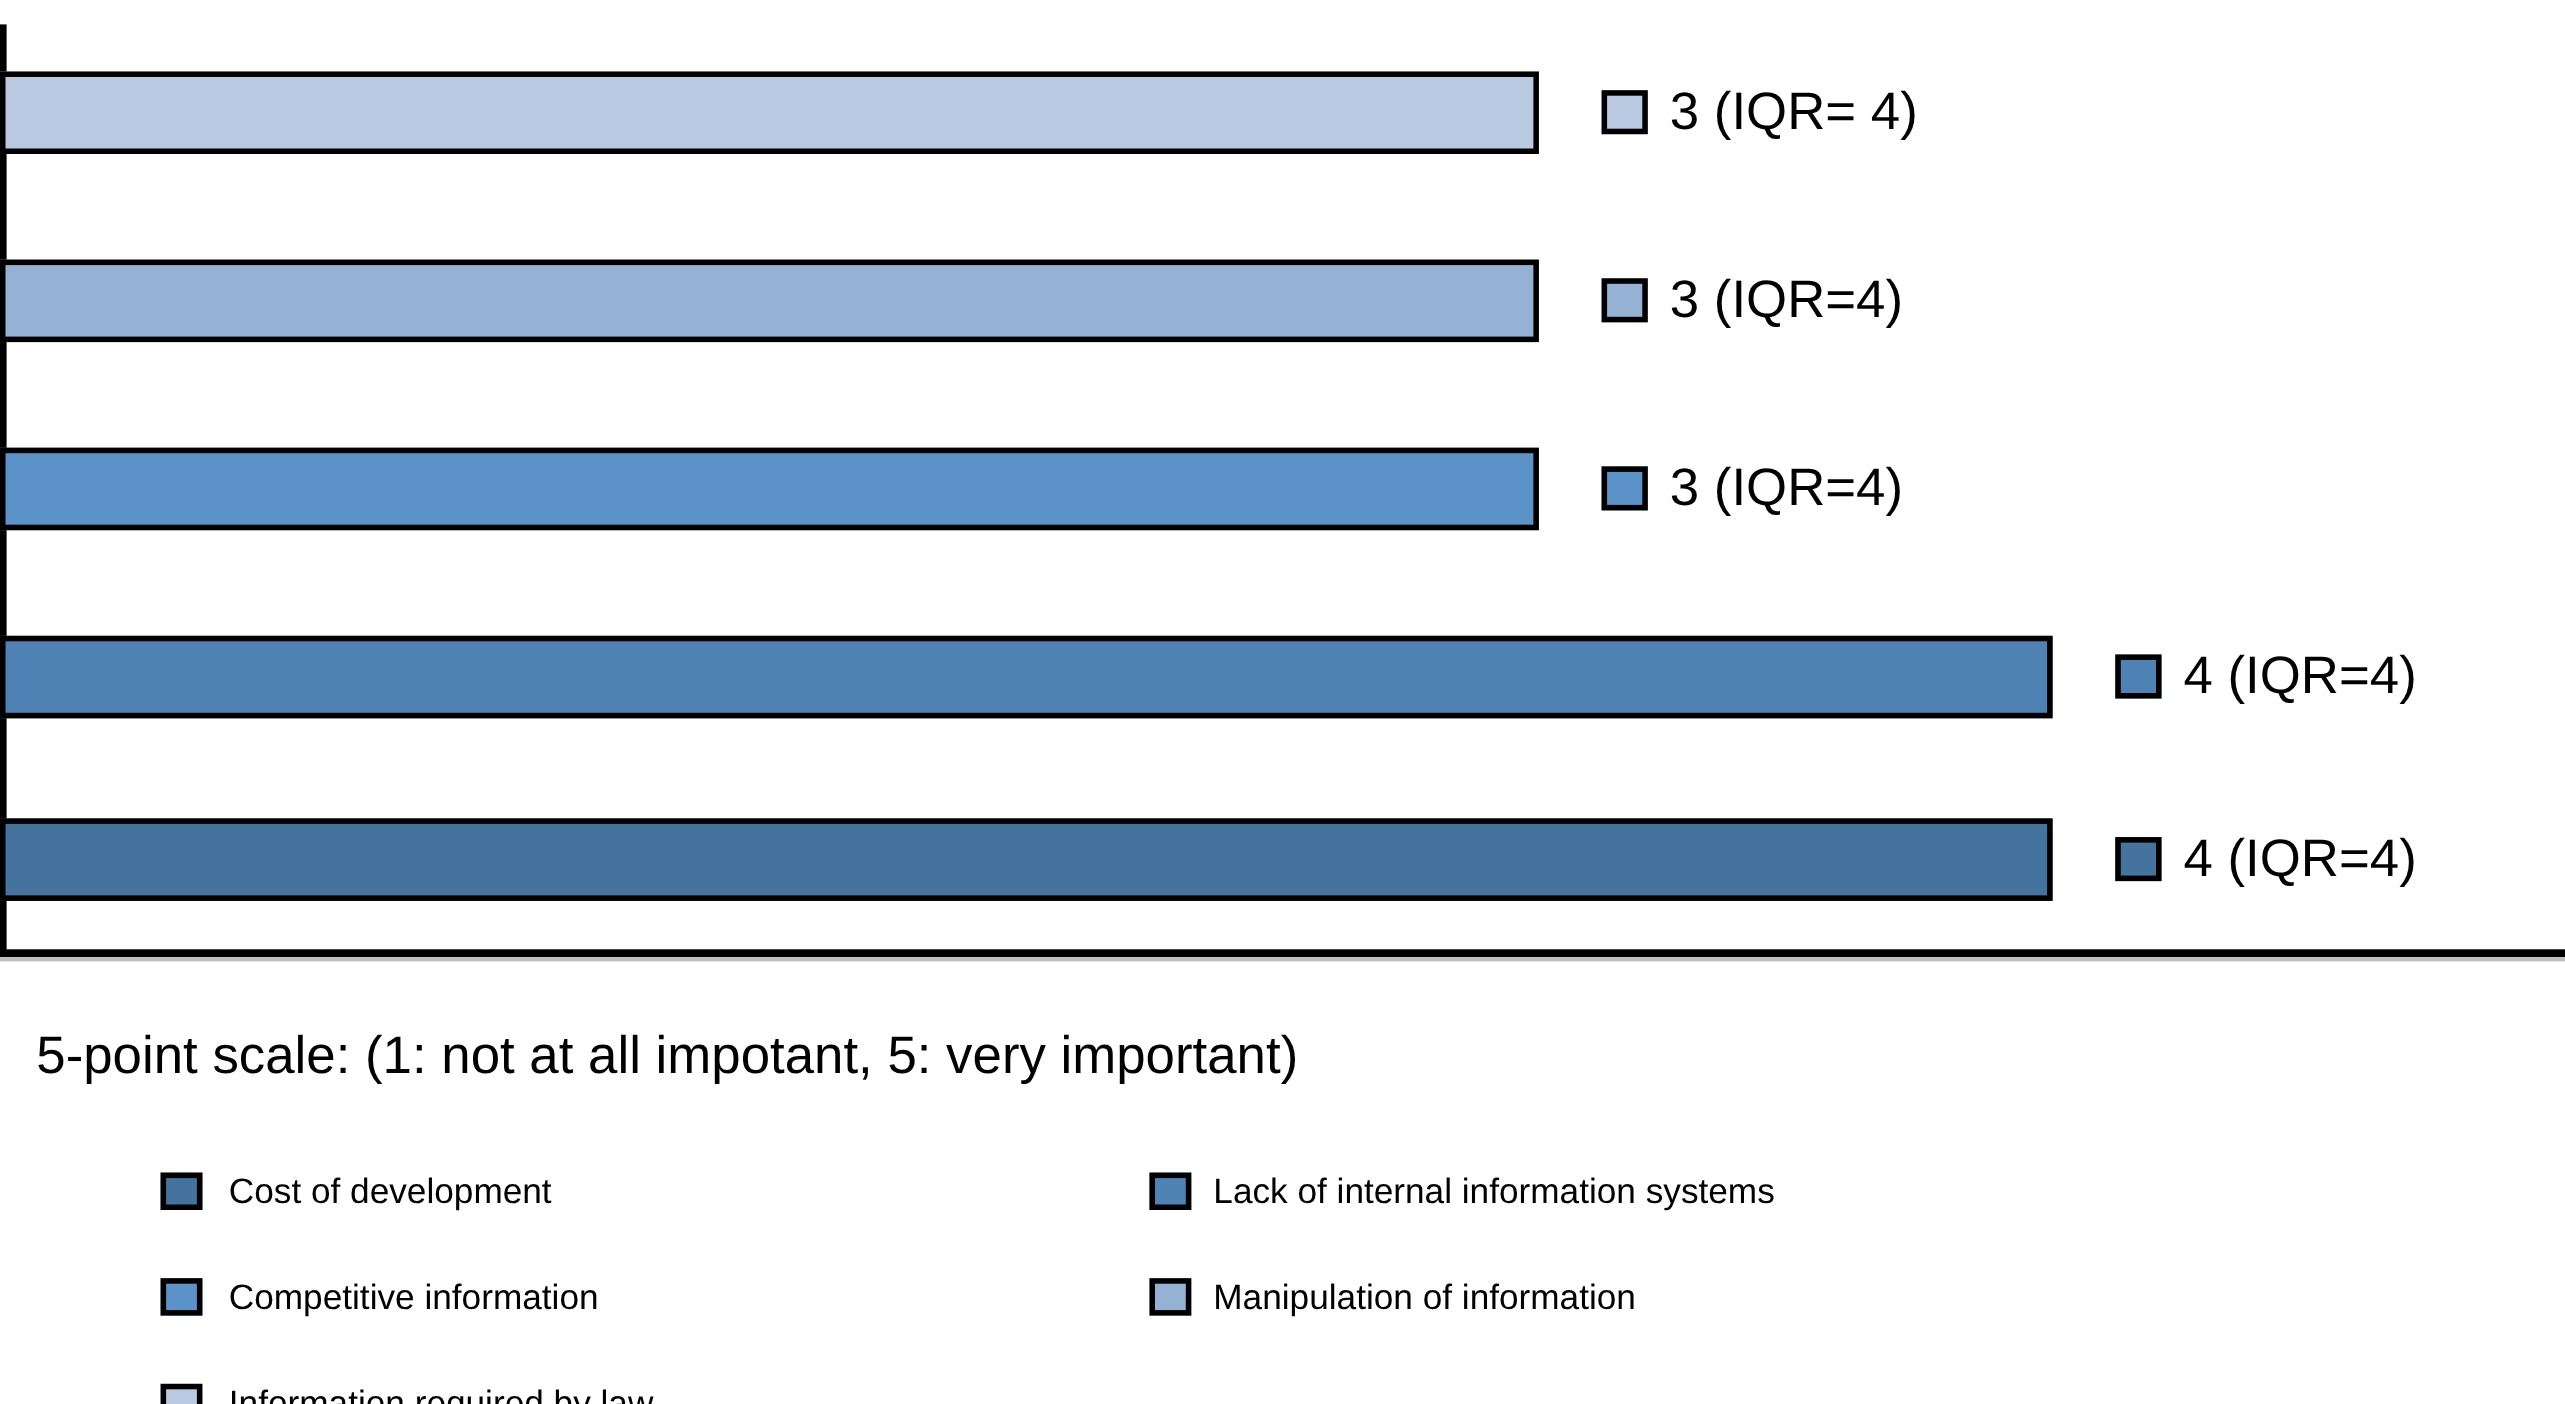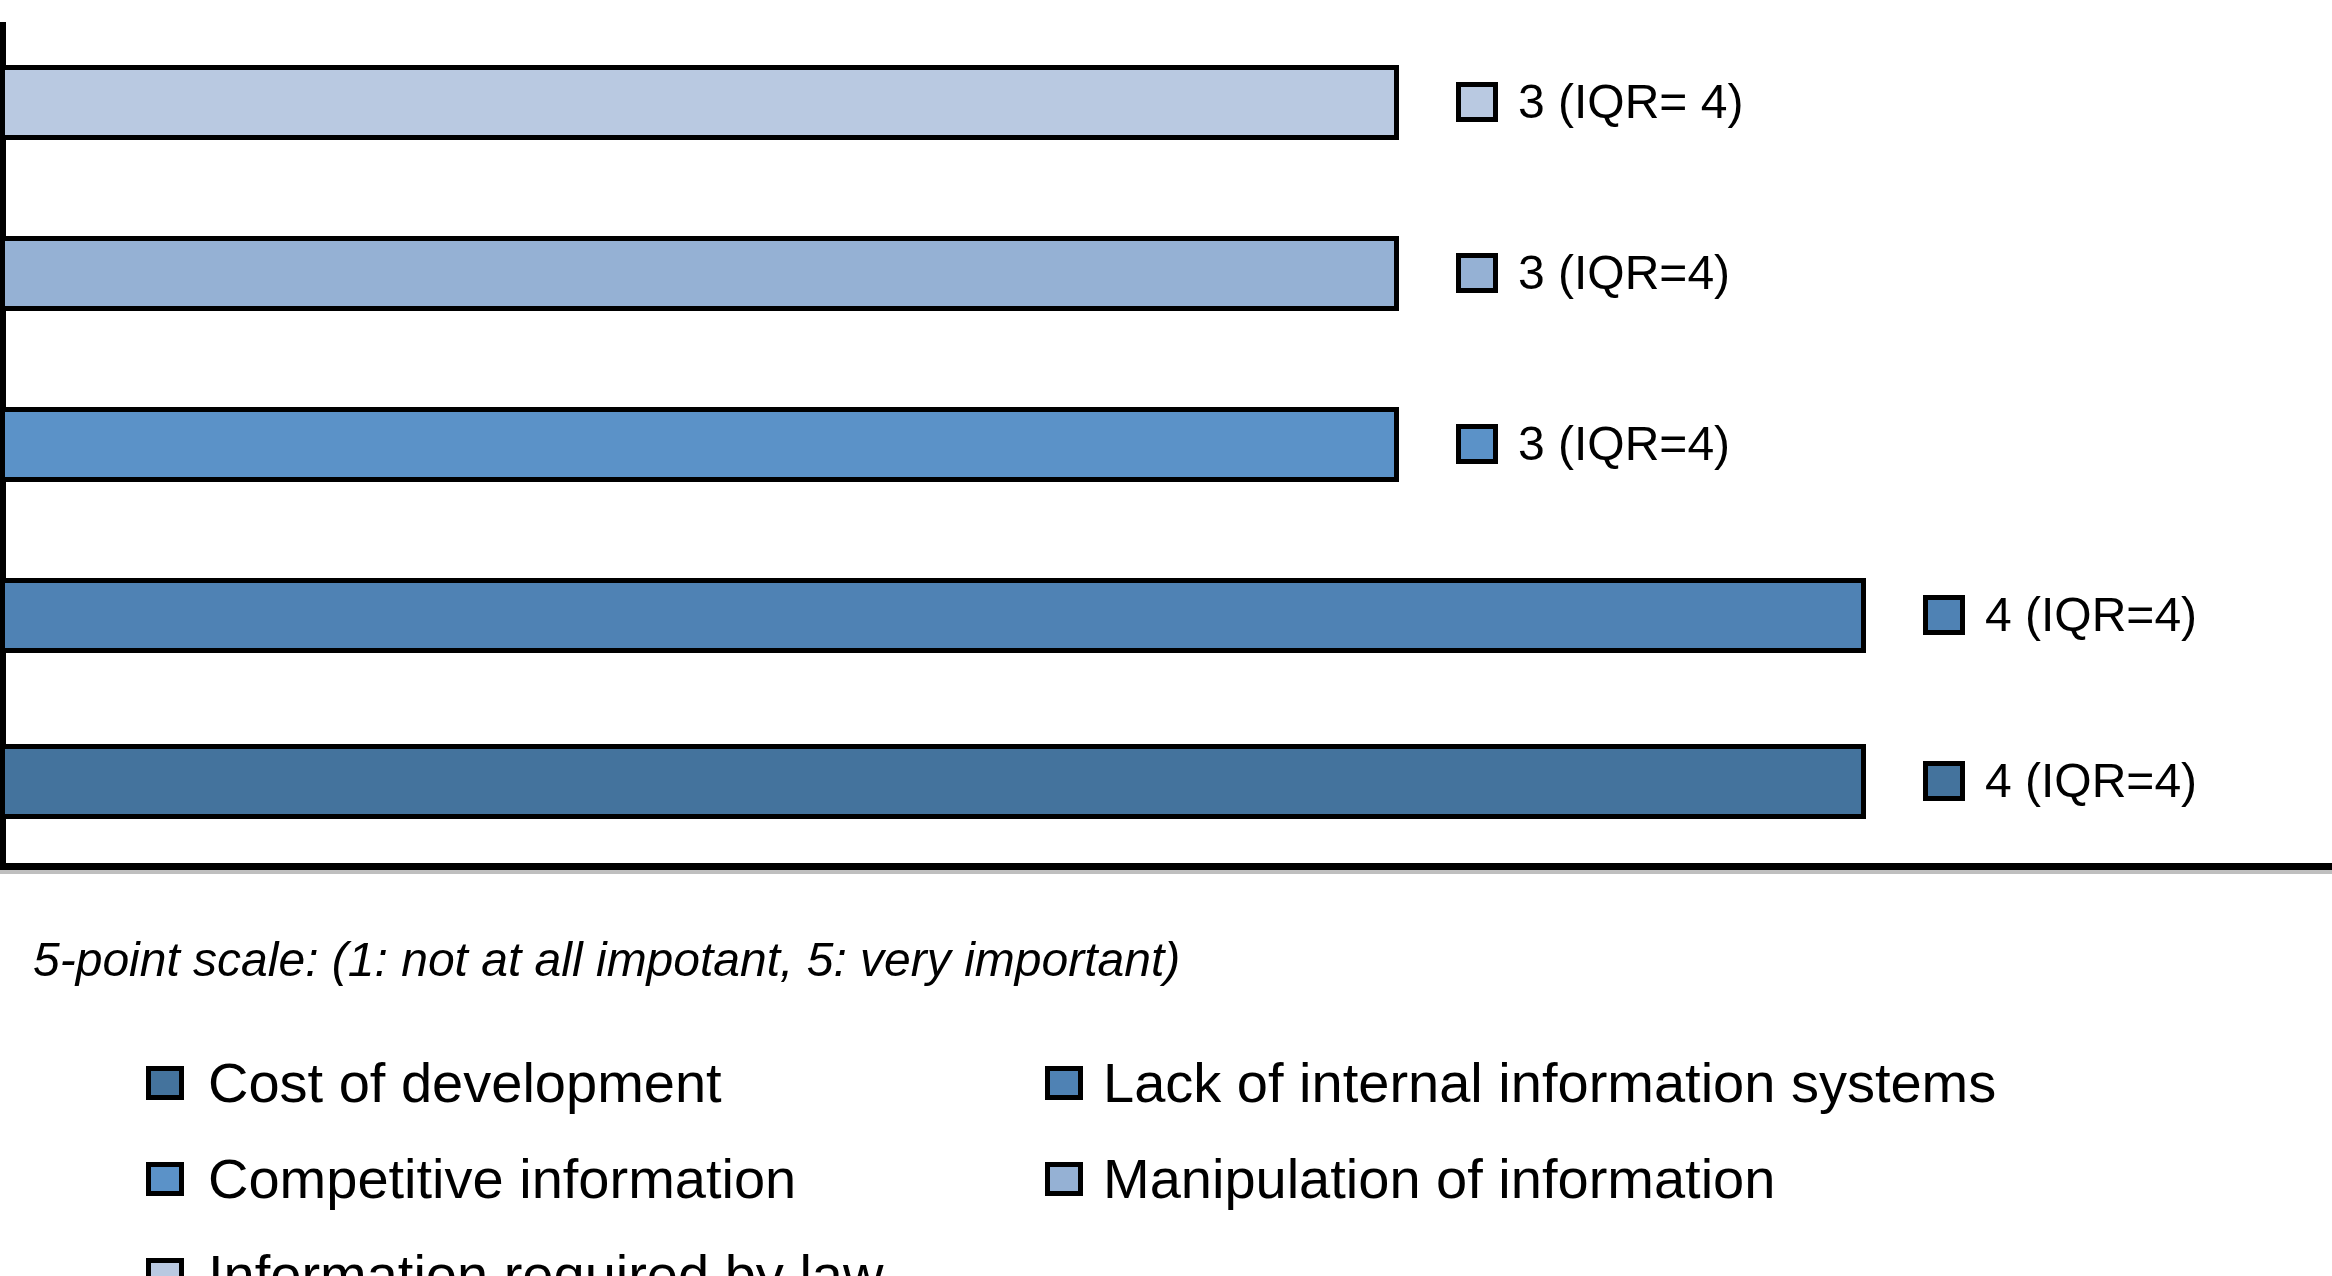--- a/index.html
+++ b/index.html
@@ -65,37 +65,36 @@
     font-size: 48px;
     white-space: nowrap;
   }
   .note {
     position: absolute;
     left: 33px;
     top: 910px;
     font-size: 48px;
     line-height: 56px;
     white-space: nowrap;
-    font-style: italic;
   }
   .legend-item {
     position: absolute;
     height: 56px;
     display: flex;
     align-items: center;
   }
   .legend-swatch {
     width: 38px;
     height: 34px;
     box-sizing: border-box;
     border: 5px solid #000000;
     flex: 0 0 auto;
   }
   .legend-label {
-    font-size: 56px;
+    font-size: 32px;
     line-height: 56px;
     white-space: nowrap;
   }
 </style>
 </head>
 <body>
 
 <div class="figure">
   <div class="plot">
     <div class="y-axis-line"></div>

